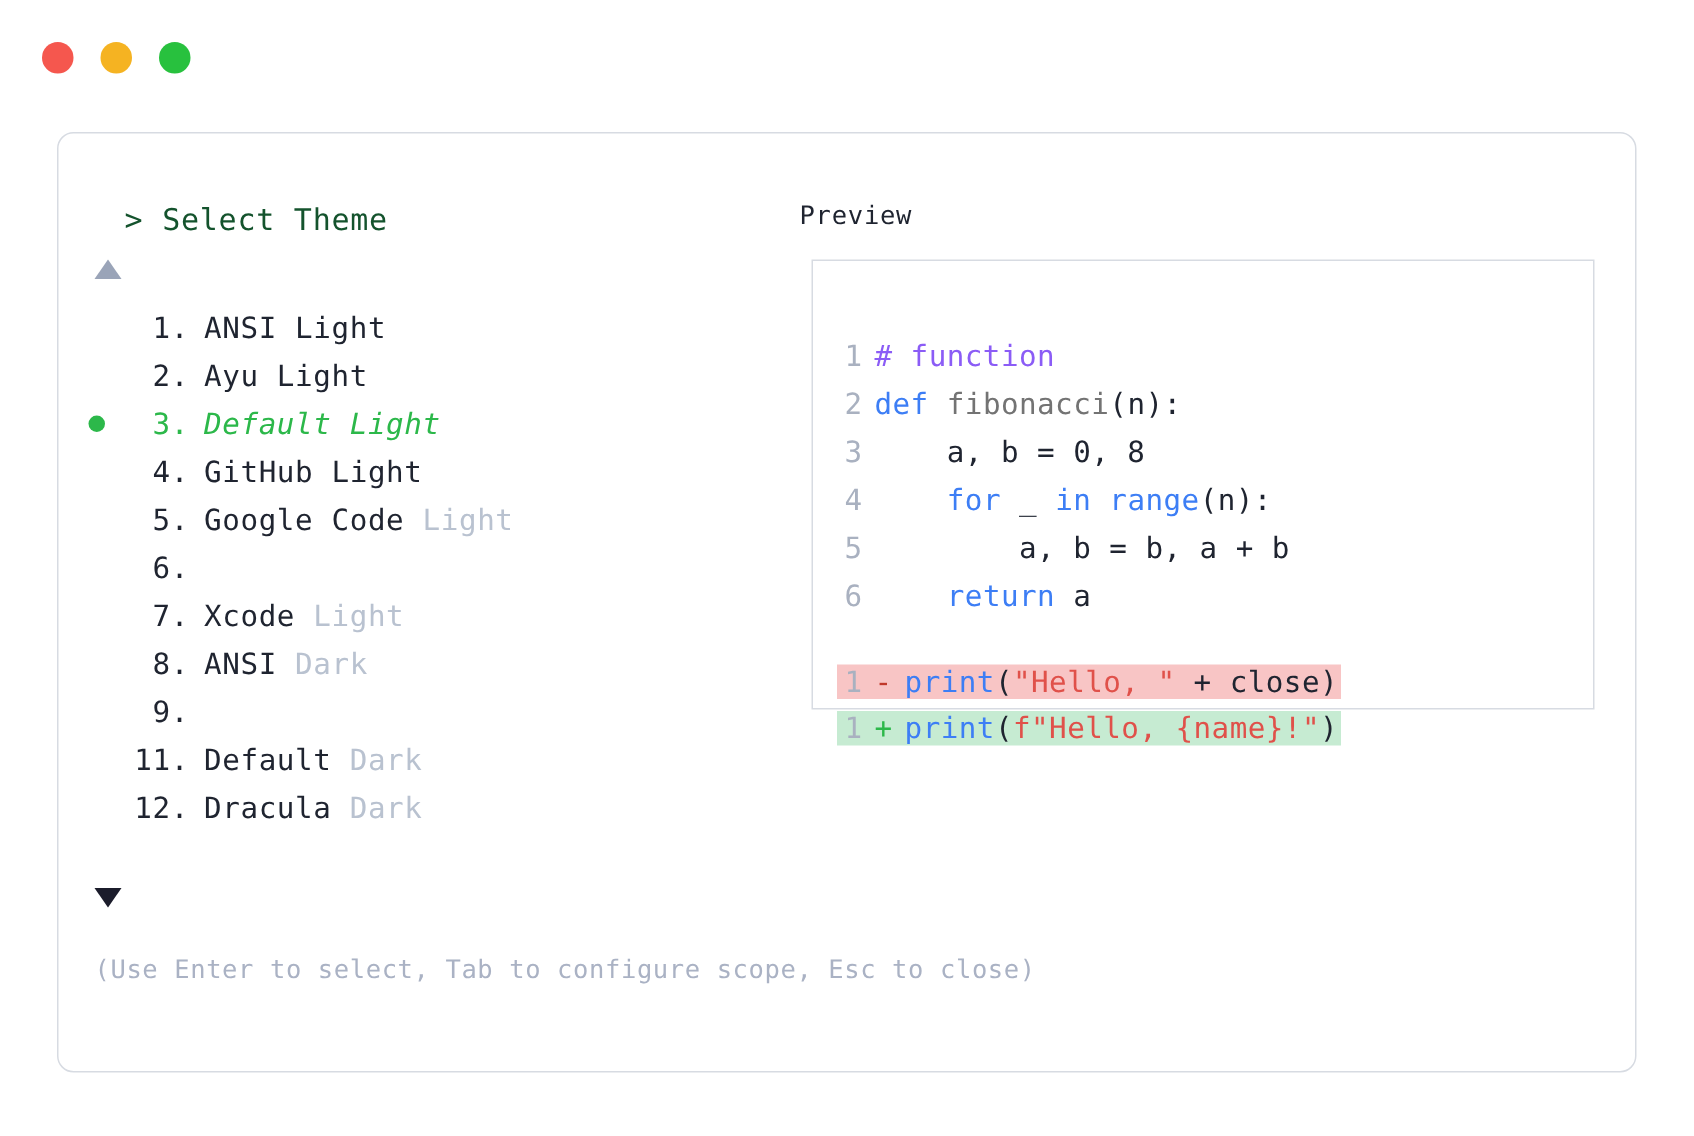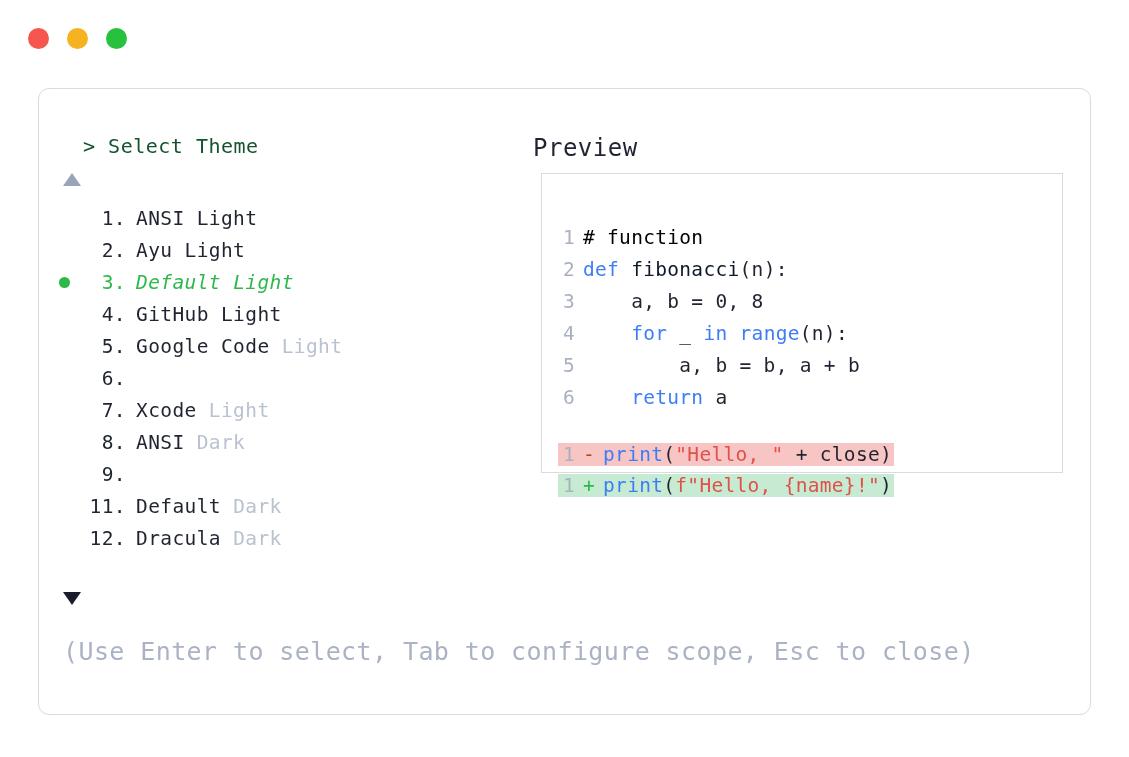--- a/index.html
+++ b/index.html
@@ -57,21 +57,21 @@
     font-size: 20px;
     color: #14532d;
     letter-spacing: 0.5px;
     white-space: pre;
     margin-left: 20px;
   }
   .col-right-header {
     position: absolute;
     left: 494px;
     top: 45px;
-    font-size: 24px;
+    font-size: 17px;
     color: #1f2430;
     letter-spacing: 0.5px;
     white-space: pre;
   }
 
   
   .arrow-up {
     position: absolute;
     left: 24px;
     top: 84px;
@@ -135,21 +135,21 @@
   .theme-row.selected .label-cell { color: #2cb84a; font-style: italic; }
   .variant { color: #1f2430; }
   .variant.dim { color: #b9c2d0; }
   .theme-row.selected .variant { color: #2cb84a; }
 
   
   .hint {
     position: absolute;
     left: 24px;
     top: 548px;
-    font-size: 25px;
+    font-size: 17px;
     color: #aab2c4;
     letter-spacing: 0.4px;
     white-space: pre;
   }
 
   
   .code-box {
     position: absolute;
     left: 502px;
     top: 84px;
@@ -188,23 +188,23 @@
   .diff-line { height: 31px; display: flex; align-items: center;
                font-size: 19.5px; letter-spacing: 0.3px; white-space: pre; }
   .diff-body { display: inline-flex; align-items: center; padding-right: 2px; }
   .diff-minus .diff-body { background: #f8c5c5; }
   .diff-plus  .diff-body { background: #c6ebd2; }
   .sign { padding: 0 8px 0 8px; }
   .diff-minus .sign { color: #c0392b; }
   .diff-plus  .sign { color: #2cb84a; }
 
   
-  .tok-comment { color: #000000; }
+  .tok-comment { color: #8b5cf6; }
   .tok-kw      { color: #3d7ef5; }
-  .tok-fn      { color: #0f172a; }
+  .tok-fn      { color: #737373; }
   .tok-str     { color: #e0514a; }
   .tok-plain   { color: #1f2430; }
 </style>
 </head>
 <body>
 
 <div class="titlebar">
   <span class="dot" style="background: rgb(245, 87, 78);"></span>
   <span class="dot" style="background: rgb(245, 179, 34);"></span>
   <span class="dot" style="background: rgb(40, 193, 62);"></span>

